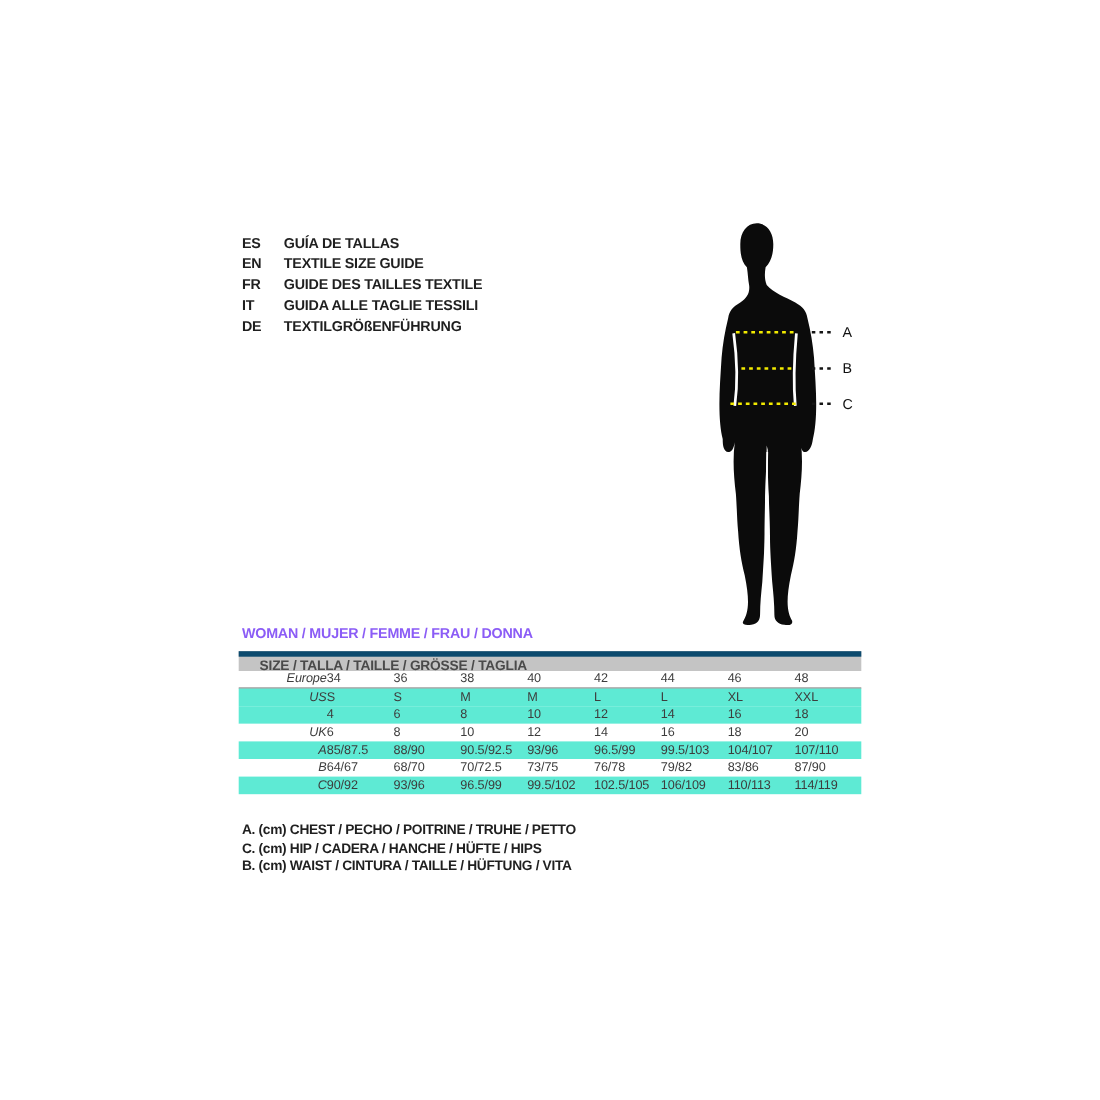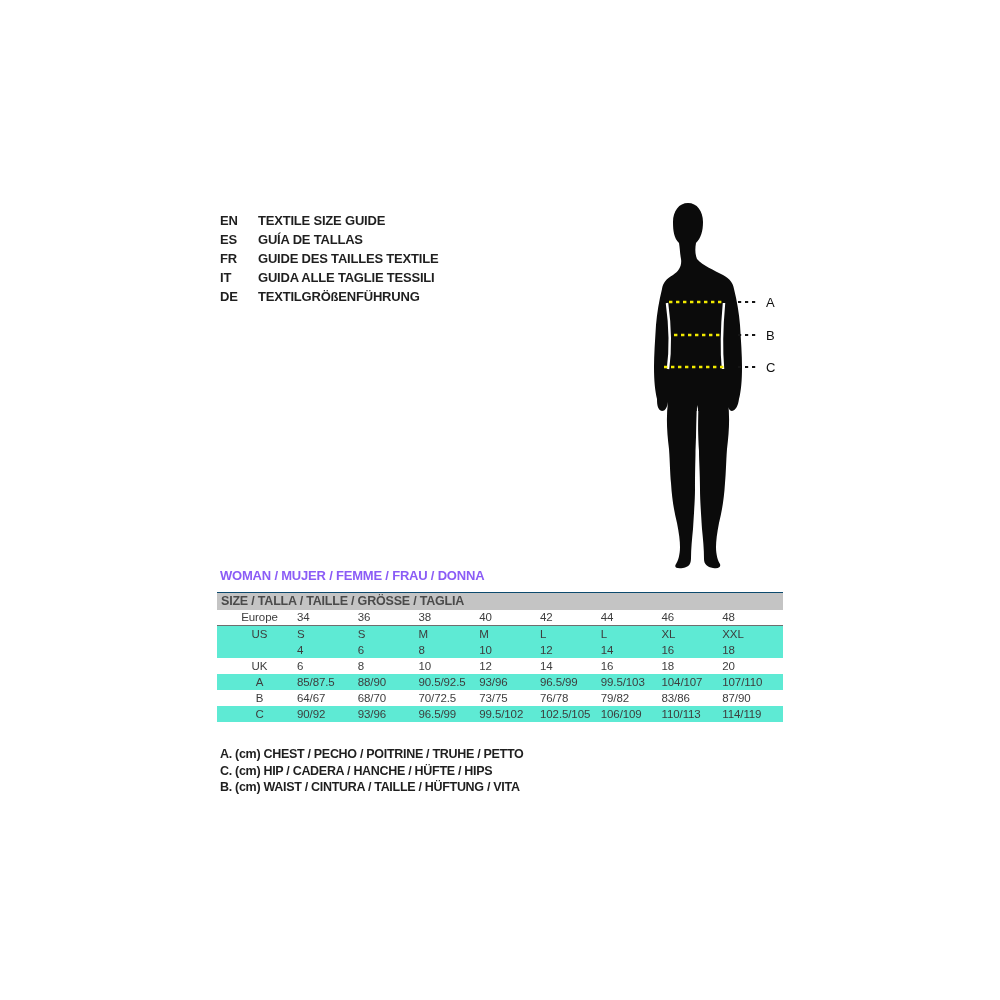--- a/index.html
+++ b/index.html
@@ -58,40 +58,40 @@
   .size-table {
     position: absolute;
     left: 217px;
     top: 592px;
     width: 566px;
   }
   .table-header-band {
     height: 18px;
     line-height: 17px;
     background: #c4c4c4;
-    border-top: 1px solid #0c4a6e;
-    padding-left: 4px;
+    border-top: 5px solid #0c4a6e;
+    padding-left: 19px;
     font-size: 12.5px;
     font-weight: 700;
     letter-spacing: -0.2px;
     color: #4a4a4a;
     white-space: nowrap;
   }
   .trow {
     display: flex;
     height: 16px;
     line-height: 16px;
     font-size: 11.5px;
     color: #3d3d3d;
     letter-spacing: -0.1px;
     background: #ffffff;
   }
   .trow.shaded { background: #5eead4; }
   .trow.divider { border-bottom: 1px solid #6e6e6e; line-height: 15px; }
-  .tlabel { width: 80px; padding-left: 5px; text-align: center; }
+  .tlabel { width: 80px; padding-left: 5px; text-align: right; font-style: italic; }
   .tcell { flex: 1; text-align: left; }
 
   
   .legend {
     position: absolute;
     left: 220px;
     top: 746px;
   }
   .legend-row {
     height: 16.5px;
@@ -103,26 +103,26 @@
     white-space: nowrap;
   }
 </style>
 </head>
 <body>
 
 <div class="canvas">
 
   <div class="lang-list">
     <div class="lang-row">
+      <span class="lang-code">ES</span>
+      <span class="lang-label">GUÍA DE TALLAS</span>
+    </div>
+    <div class="lang-row">
       <span class="lang-code">EN</span>
       <span class="lang-label">TEXTILE SIZE GUIDE</span>
-    </div>
-    <div class="lang-row">
-      <span class="lang-code">ES</span>
-      <span class="lang-label">GUÍA DE TALLAS</span>
     </div>
     <div class="lang-row">
       <span class="lang-code">FR</span>
       <span class="lang-label">GUIDE DES TAILLES TEXTILE</span>
     </div>
     <div class="lang-row">
       <span class="lang-code">IT</span>
       <span class="lang-label">GUIDA ALLE TAGLIE TESSILI</span>
     </div>
     <div class="lang-row">

